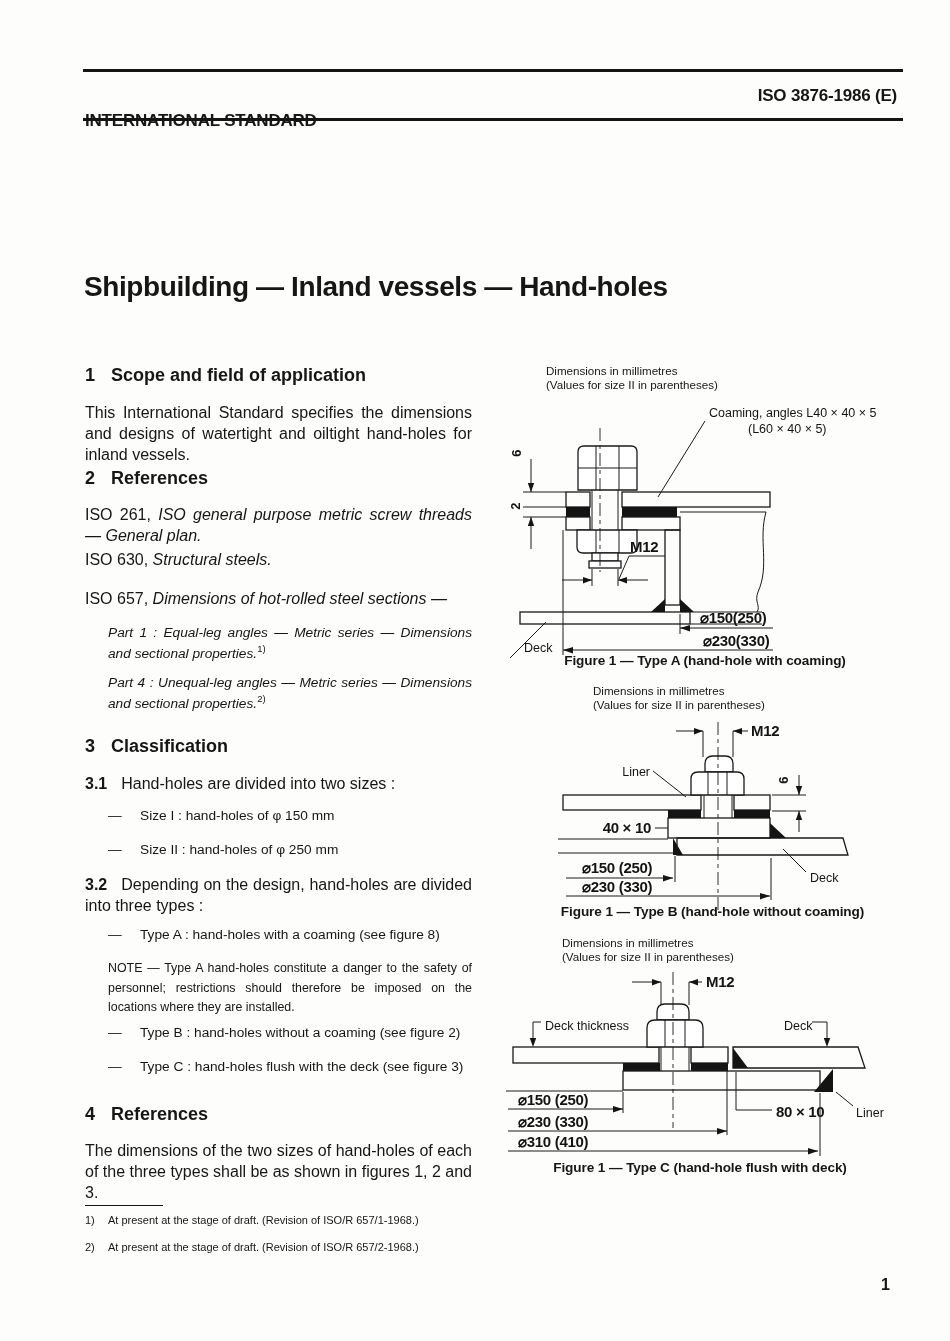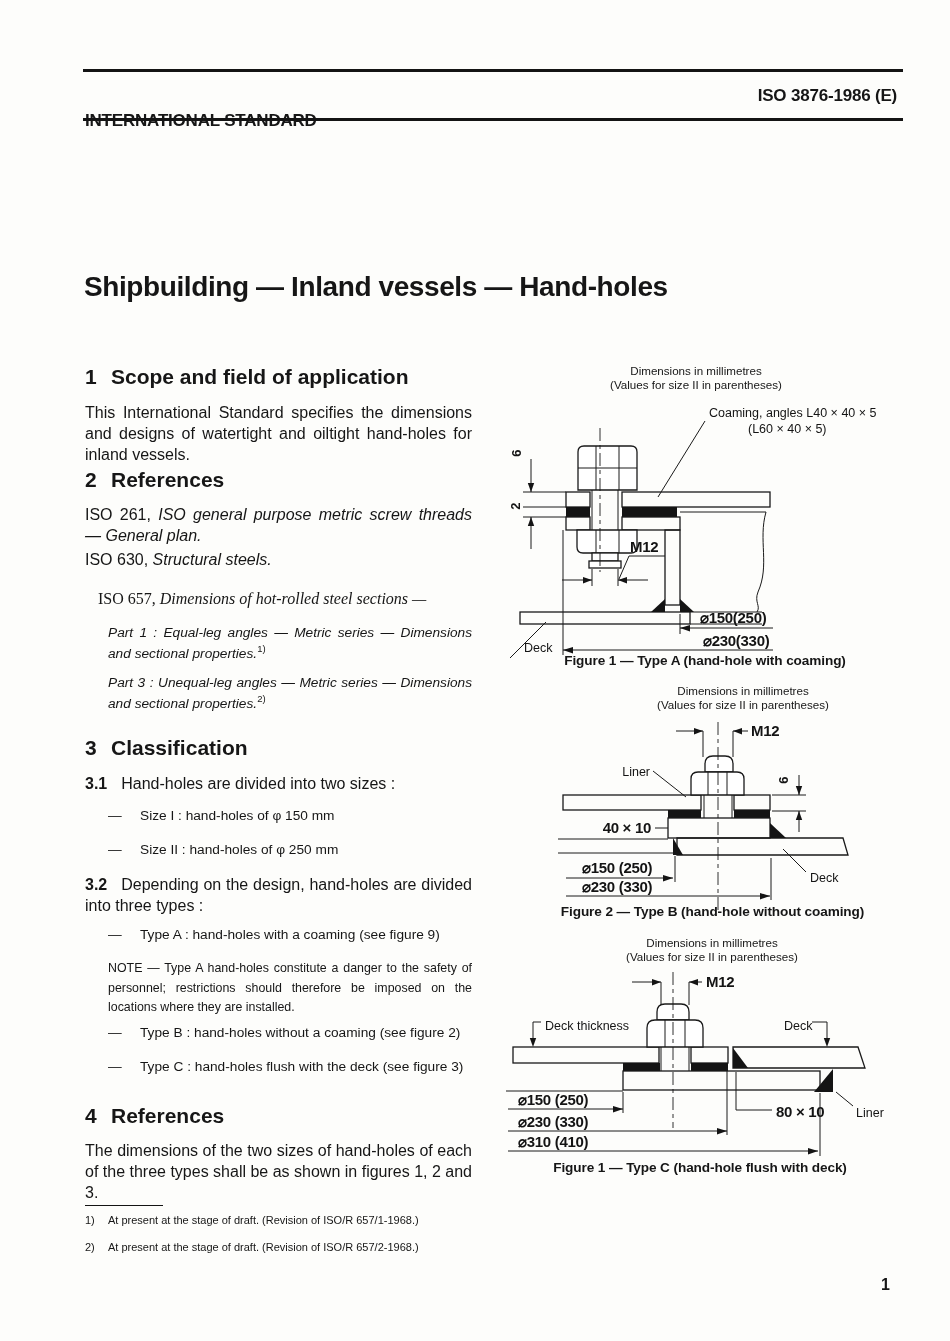--- a/index.html
+++ b/index.html
@@ -2,34 +2,34 @@
 <html><head>
 <meta charset="utf-8">
 <style>
   html,body{margin:0;padding:0;}
   body{width:950px;height:1341px;position:relative;background:#fdfdfb;overflow:hidden;
        font-family:"Liberation Sans",sans-serif;color:#161616;}
   .abs{position:absolute;}
   .rule{background:#141414;height:2.5px;}
   .hdr-txt{font-size:17px;font-weight:bold;letter-spacing:-0.2px;}
   .doc-title{font-size:28px;font-weight:bold;letter-spacing:-0.4px;}
-  .sec-h{font-size:21px;font-weight:bold;}
+  .sec-h{font-size:18px;font-weight:bold;}
   .sec-h .num{display:inline-block;width:26px;}
   .body-p{font-size:16px;line-height:21px;text-align:justify;}
   .runin{font-weight:bold;margin-right:14px;}
   .ref-italic{font-style:italic;}
   .part-p{font-size:13.7px;line-height:21px;text-align:justify;font-style:italic;}
   sup{font-size:9.5px;font-style:normal;vertical-align:super;line-height:0;}
   .li{font-size:13.7px;line-height:20px;}
   .li .dash{position:absolute;left:0;top:0;}
   .li .li-txt{display:block;padding-left:32px;}
   .note-p{font-size:12.4px;line-height:19.5px;text-align:justify;}
   .fn{font-size:11px;line-height:17px;}
   .fn .fn-num{display:inline-block;width:23px;}
-  .fig-note{font-size:11.6px;line-height:13.5px;text-align:center;}
+  .fig-note{font-size:11.6px;line-height:13.5px;text-align:left;}
   .fig-cap{font-size:13.6px;font-weight:bold;text-align:center;letter-spacing:-0.1px;}
   .pg-num{font-size:16px;font-weight:bold;}
   svg{position:absolute;overflow:visible;}
   svg text{font-family:"Liberation Sans",sans-serif;fill:#141414;stroke:none;}
   .t-lbl{font-size:12.5px;}
   .t-dim{font-size:15px;font-weight:bold;letter-spacing:-0.3px;}
   .t-dim-s{font-size:13px;font-weight:bold;}
   .ol{stroke:#1a1a1a;stroke-width:1.3;fill:none;}
   .thin{stroke:#1a1a1a;stroke-width:1;fill:none;}
   .blk{fill:#141414;stroke:none;}
@@ -58,38 +58,38 @@
 <div class="abs rule" style="left:83px;top:118px;width:820px;"></div>
 
 <div class="abs doc-title" style="left:84px;top:271px;width:750px;">Shipbuilding — Inland vessels — Hand-holes</div>
 
 <div class="abs sec-h" style="left:85px;top:365px;"><span class="num">1</span><span>Scope and field of application</span></div>
 <div class="abs body-p" style="left:85px;top:402px;width:387px;">This International Standard specifies the dimensions and designs of watertight and oiltight hand-holes for inland vessels.</div>
 
 <div class="abs sec-h" style="left:85px;top:468px;"><span class="num">2</span><span>References</span></div>
 <div class="abs body-p" style="left:85px;top:504px;width:387px;"><span>ISO 261, </span><span class="ref-italic">ISO general purpose metric screw threads — General plan.</span></div>
 <div class="abs body-p" style="left:85px;top:549px;width:387px;"><span>ISO 630, </span><span class="ref-italic">Structural steels.</span></div>
-<div class="abs body-p" style="left:98px;top:588px;width:387px;font-family:Liberation Serif, serif;"><span>ISO 657, </span><span class="ref-italic">Dimensions of hot-rolled steel sections —</span></div>
+<div class="abs body-p" style="left:85px;top:588px;width:387px;"><span>ISO 657, </span><span class="ref-italic">Dimensions of hot-rolled steel sections —</span></div>
 <div class="abs part-p" style="left:108px;top:622px;width:364px;"><span>Part 1 : Equal-leg angles — Metric series — Dimensions and sectional properties.</span><sup>1)</sup></div>
-<div class="abs part-p" style="left:108px;top:672px;width:364px;"><span>Part 3 : Unequal-leg angles — Metric series — Dimensions and sectional properties.</span><sup>2)</sup></div>
+<div class="abs part-p" style="left:108px;top:672px;width:364px;"><span>Part 4 : Unequal-leg angles — Metric series — Dimensions and sectional properties.</span><sup>2)</sup></div>
 
 <div class="abs sec-h" style="left:85px;top:736px;"><span class="num">3</span><span>Classification</span></div>
 <div class="abs body-p" style="left:85px;top:773px;width:387px;"><span class="runin">3.1</span><span>Hand-holes are divided into two sizes :</span></div>
 <div class="abs li" style="left:108px;top:806px;width:364px;">
     <span class="dash">—</span>
     <span class="li-txt">Size I : hand-holes of φ 150 mm</span>
   </div>
 <div class="abs li" style="left:108px;top:840px;width:364px;">
     <span class="dash">—</span>
     <span class="li-txt">Size II : hand-holes of φ 250 mm</span>
   </div>
 <div class="abs body-p" style="left:85px;top:874px;width:387px;"><span class="runin">3.2</span><span>Depending on the design, hand-holes are divided into three types :</span></div>
 <div class="abs li" style="left:108px;top:925px;width:364px;">
     <span class="dash">—</span>
-    <span class="li-txt">Type A : hand-holes with a coaming (see figure 9)</span>
+    <span class="li-txt">Type A : hand-holes with a coaming (see figure 8)</span>
   </div>
 <div class="abs note-p" style="left:108px;top:959px;width:364px;">NOTE — Type A hand-holes constitute a danger to the safety of personnel; restrictions should therefore be imposed on the locations where they are installed.</div>
 <div class="abs li" style="left:108px;top:1023px;width:364px;">
     <span class="dash">—</span>
     <span class="li-txt">Type B : hand-holes without a coaming (see figure 2)</span>
   </div>
 <div class="abs li" style="left:108px;top:1057px;width:364px;">
     <span class="dash">—</span>
     <span class="li-txt">Type C : hand-holes flush with the deck (see figure 3)</span>
   </div>
@@ -226,21 +226,21 @@
   <line class="thin" x1="675" y1="856" x2="675" y2="882"></line>
   <text class="t-dim" x="582" y="873">⌀150 (250)</text>
   <line class="thin" x1="566" y1="896" x2="770" y2="896"></line>
   <polygon class="blk" points="770,896 760,893 760,899.4"></polygon>
   <line class="thin" x1="771" y1="858" x2="771" y2="900"></line>
   <text class="t-dim" x="582" y="892">⌀230 (330)</text>
 
   <line class="thin" x1="806" y1="872" x2="783" y2="849"></line>
   <text class="t-lbl" x="810" y="882">Deck</text>
 </svg>
-<div class="abs fig-cap" style="left:520px;top:904px;width:385px;">Figure 2 — Type B (hand-hole without coaming)</div>
+<div class="abs fig-cap" style="left:520px;top:904px;width:385px;">Figure 1 — Type B (hand-hole without coaming)</div>
 
 <div class="abs fig-note" style="left:562px;top:936px;width:300px;">
   <div>Dimensions in millimetres</div>
   <div>(Values for size II in parentheses)</div>
 </div>
 <svg style="left:500px;top:966px;" width="435" height="198" viewBox="500 966 435 198">
 
   <rect class="ol" x="513" y="1047" width="146" height="16" fill="url(#hA)"></rect>
   <rect class="ol" x="691" y="1047" width="37" height="16" fill="url(#hA)"></rect>
   <polygon class="ol" points="733,1047 858,1047 865,1068 733,1068" fill="url(#hA)"></polygon>

